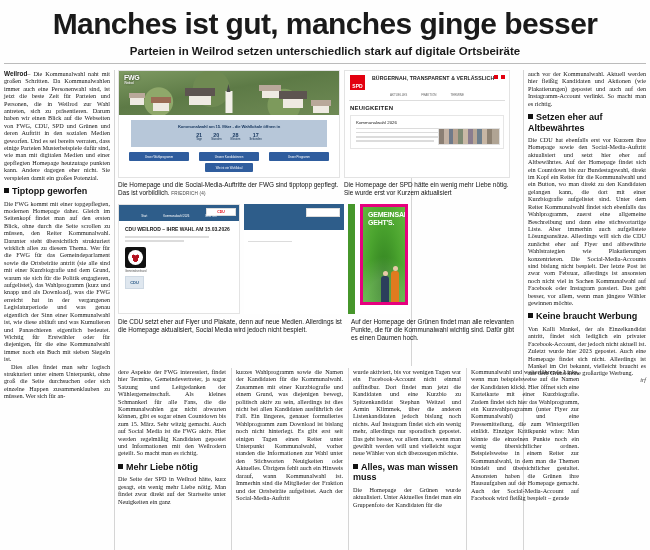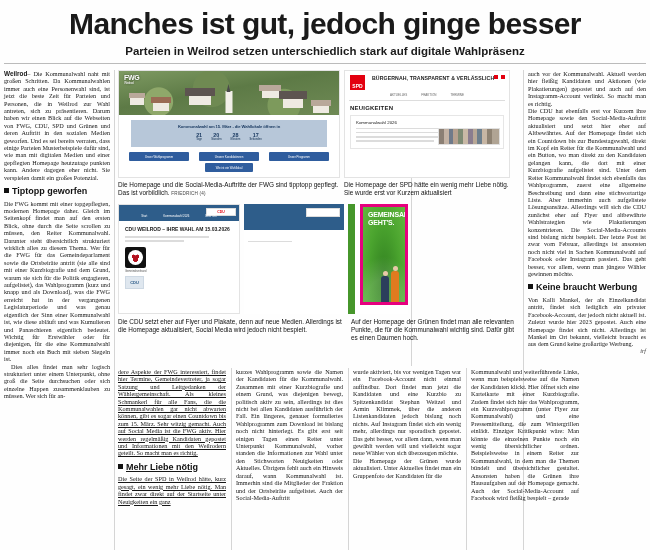--- a/index.html
+++ b/index.html
@@ -258,22 +258,22 @@
   .gr-p.a { height: 26px; }
   .gr-p.b { height: 31px; background: #e07b1f; }
   .gr-p .head { width: 5px; height: 5px; border-radius: 50%; background: #e8c9a8; margin: -5px auto 0 auto; }
   .gr-cap { position: absolute; left: 12px; bottom: 1px; font-size: 2.4px; color: #666; font-family: "Liberation Sans", sans-serif; }
 </style>
 </head>
 <body>
 
 <div class="page">
 
-  <h1 class="headline">Manches ist gut, jedoch ginge besser</h1>
-  <div class="subheadline">Parteien in Weilrod setzen unterschiedlich stark auf digitale Wahlpräsenz</div>
+  <h1 class="headline">Manches ist gut, manches ginge besser</h1>
+  <div class="subheadline">Parteien in Weilrod setzen unterschiedlich stark auf digitale Ortsbeiräte</div>
   <div class="rule-top"></div>
 
   <div class="body-grid">
 
     <div class="vline" style="left:114px; top:2px; height:545px;"></div>
     <div class="vline" style="left:231px; top:300px; height:247px;"></div>
     <div class="vline" style="left:348px; top:300px; height:247px;"></div>
     <div class="vline" style="left:411px; top:2px; height:296px;"></div>
     <div class="vline" style="left:466px; top:300px; height:247px;"></div>
     <div class="vline" style="left:523px; top:2px; height:545px;"></div>
@@ -350,20 +350,21 @@
         <div class="fakeline"></div>
         <div class="fakeline s"></div>
         <div class="spd-photo"></div>
       </div>
     </div>
 
     <div class="caption" style="position:absolute; left:344px; top:113px; width:166px;">Die Homepage der SPD hätte ein wenig mehr Liebe nötig. Sie wurde erst vor Kurzem aktualisiert</div>
 
     <div class="col" style="left:528px; top:2px; width:118px;">
       <p class="first">auch vor der Kommunalwahl. Aktuell werden hier fleißig Kandidaten und Aktionen (wie Plakatierungen) gepostet und auch auf den Instagramm-Account verlinkt. So macht man es richtig.</p>
+      <div class="subhead"><span class="bullet"></span><span>Setzen eher auf Altbewährtes</span></div>
       <p class="first">Die CDU hat ebenfalls erst vor Kurzem ihre Homepage sowie den Social-Media-Auftritt aktualisiert und setzt hier eher auf Altbewährtes. Auf der Homepage findet sich ein Countdown bis zur Bundestagswahl, direkt im Kopf ein Reiter für die Kommunalwahl und ein Button, wo man direkt zu den Kandidaten gelangen kann, die dort mit einer Kurzbiografie aufgelistet sind. Unter dem Reiter Kommunalwahl findet sich ebenfalls das Wahlprogramm, zuerst eine allgemeine Beschreibung und dann eine stichwortartige Liste. Aber immerhin auch aufgelistete Lösungsansätze. Allerdings will sich die CDU zunächst eher auf Flyer und altbewährte Wahlstrategien wie Plakatierungen konzentrieren. Die Social-Media-Accounts sind bislang nicht bespielt. Der letzte Post ist zwar vom Februar, allerdings ist ansonsten noch nicht viel in Sachen Kommunalwahl auf Facebook oder Instagram passiert. Das geht besser, vor allem, wenn man jüngere Wähler gewinnen möchte.</p>
       <div class="subhead"><span class="bullet"></span><span>Keine braucht Werbung</span></div>
       <p class="first">Von Kalli Mankel, der als Einzelkandidat antritt, findet sich lediglich ein privater Facebook-Account, der jedoch nicht aktuell ist. Zuletzt wurde hier 2023 gepostet. Auch eine Homepage findet sich nicht. Allerdings ist Mankel im Ort bekannt, vielleicht braucht es aus dem Grund keine großartige Werbung.</p>
       <p class="sig">irf</p>
     </div>
 
     <div class="figure cdu" style="left:118px; top:136px; width:122px; height:110px;">
       <div class="cdu-bar">
         <div class="cdu-logo">CDU</div>
         <div class="cdu-nav" style="position:absolute; bottom:1px; left:0; right:0;">
@@ -409,32 +410,33 @@
             </div>
         </div>
       </div>
       <div class="gr-cap" style="left:116px;"></div>
     </div>
 
     <div class="caption" style="position:absolute; left:118px; top:250px; width:227px;">Die CDU setzt eher auf Flyer und Plakate, denn auf neue Medien. Allerdings ist die Homepage aktualisiert, Social Media wird jedoch nicht bespielt.</div>
 
     <div class="caption" style="position:absolute; left:351px; top:250px; width:168px;">Auf der Homepage der Grünen findet man alle relevanten Punkte, die für die Kommunalwahl wichtig sind. Dafür gibt es einen Daumen hoch.</div>
 
-    <div class="col" style="left:118px; top:300px; width:108px;text-decoration:underline;">
+    <div class="col" style="left:118px; top:300px; width:108px;">
       <p class="first">dere Aspekte der FWG interessiert, findet hier Termine, Gemeindevertreter, ja sogar Satzung und Leitgedanken der Wählergemeinschaft. Als kleines Schmankerl für alle Fans, die die Kommunalwahlen gar nicht abwarten können, gibt es sogar einen Countdown bis zum 15. März. Sehr witzig gemacht. Auch auf Social Media ist die FWG aktiv. Hier werden regelmäßig Kandidaten gepostet und Informationen mit den Weilrodern geteilt. So macht man es richtig.</p>
       <div class="subhead"><span class="bullet"></span><span>Mehr Liebe nötig</span></div>
       <p class="first">Die Seite der SPD in Weilrod hätte, kurz gesagt, ein wenig mehr Liebe nötig. Man findet zwar direkt auf der Startseite unter Neuigkeiten ein ganz</p>
     </div>
 
     <div class="col" style="left:236px; top:300px; width:107px;">
       <p class="first">kurzes Wahlprogramm sowie die Namen der Kandidaten für die Kommunalwahl. Zusammen mit einer Kurzbiografie und einem Grund, was diejenigen bewegt, politisch aktiv zu sein, allerdings ist dies nicht bei allen Kandidaten ausführlich der Fall. Ein längeres, genauer formuliertes Wahlprogramm zum Download ist bislang noch nicht hinterlegt. Es gibt erst seit einigen Tagen einen Reiter unter Unterpunkt Kommunalwahl, vorher standen die Informationen zur Wahl unter den Stichworten Neuigkeiten oder Aktuelles. Übrigens fehlt auch ein Hinweis darauf, wann Kommunalwahl ist. Immerhin sind die Mitglieder der Fraktion und der Ortsbeiräte aufgelistet. Auch der Social-Media-Auftritt</p>
     </div>
 
     <div class="col" style="left:353px; top:300px; width:108px;">
       <p class="first">wurde aktiviert, bis vor wenigen Tagen war ein Facebook-Account nicht einmal auffindbar. Dort findet man jetzt die Kandidaten und eine Kurzbio zu Spitzenkandidat Stephan Weitzel und Armin Klimmek, über die anderen Listenkandidaten jedoch bislang noch nichts. Auf Instagram findet sich ein wenig mehr, allerdings nur sporadisch gepostet. Das geht besser, vor allem dann, wenn man gewählt werden will und vielleicht sogar neue Wähler von sich überzeugen möchte.</p>
+      <div class="subhead"><span class="bullet"></span><span>Alles, was man wissen muss</span></div>
       <p class="first">Die Homepage der Grünen wurde aktualisiert. Unter Aktuelles findet man ein Gruppenfoto der Kandidaten für die</p>
     </div>
 
     <div class="col" style="left:471px; top:300px; width:108px;">
       <p class="first">Kommunalwahl und weiterführende Links, wenn man beispielsweise auf die Namen der Kandidaten klickt. Hier öffnet sich eine Karteikarte mit einer Kurzbiografie. Zudem findet sich hier das Wahlprogramm, ein Kurzwahlprogramm (unter Flyer zur Kommunalwahl) und eine Pressemitteilung, die zum Wintergrillen einlädt. Einziger Kritikpunkt wäre: Man könnte die einzelnen Punkte noch ein wenig übersichtlicher ordnen. Beispielsweise in einem Reiter zur Kommunalwahl, in dem man die Themen bündelt und übersichtlicher gestaltet. Ansonsten haben die Grünen ihre Hausaufgaben auf der Homepage gemacht. Auch der Social-Media-Account auf Facebook wird fleißig bespielt – gerade</p>
     </div>
 
   </div>
 </div>
 

